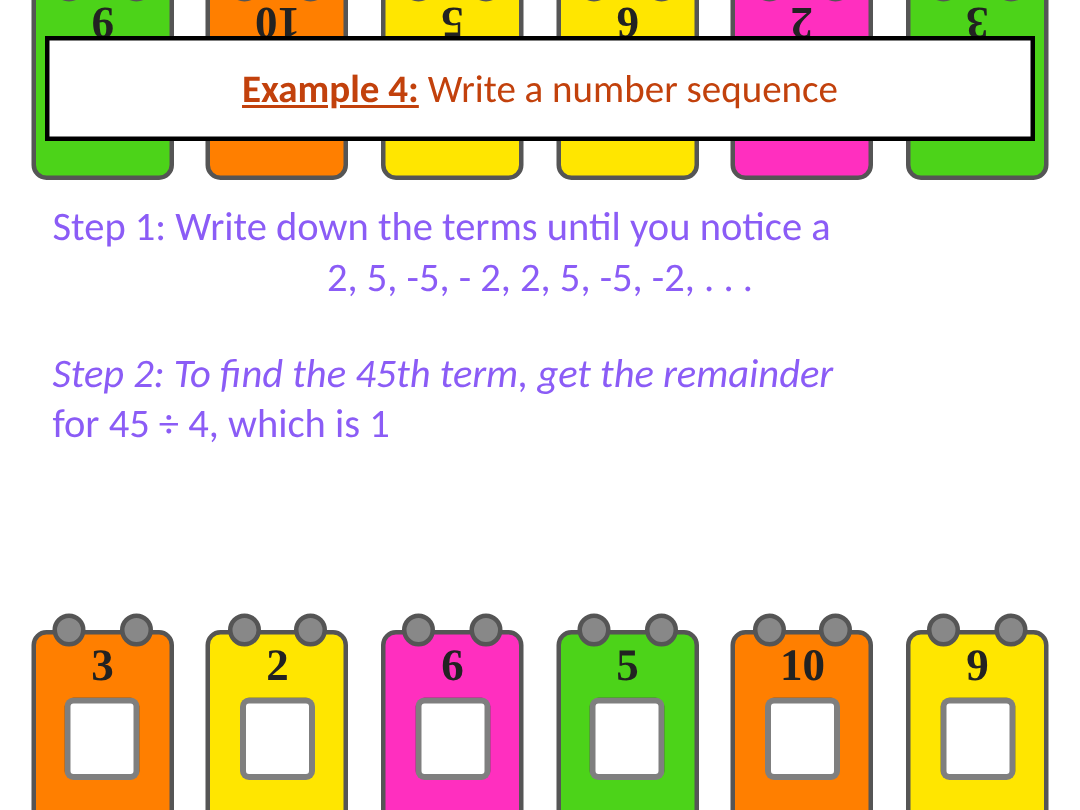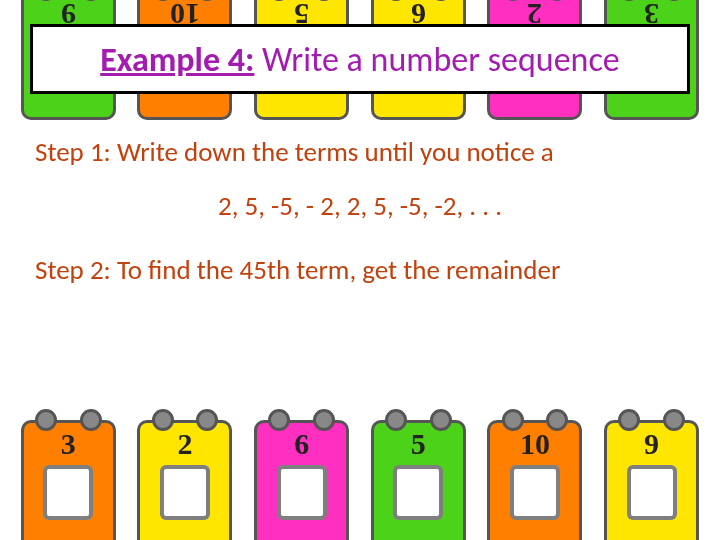--- a/index.html
+++ b/index.html
@@ -69,38 +69,38 @@
   .heading-box {
     position: absolute;
     top: 24px; left: 30px; right: 30px;
     height: 70px;
     background: #fff;
     border: 3px solid #000;
     display: flex; align-items: center; justify-content: center;
     z-index: 5;
   }
   .heading-box span {
-    font-size: 34px; color: #a21caf;
+    font-size: 26px; color: #c2410c;
   }
   .heading-box .ex { font-weight: bold; text-decoration: underline; }
 
   
   .body {
     position: absolute;
     top: 135px; left: 35px; right: 35px;
     z-index: 4;
     font-size: 27px;
     line-height: 1.25;
-    color: #c2410c;
+    color: #8b5cf6;
   }
   .body .step1a { display:block; }
   .body .step1b { display:block; }
-  .body .seq    { display:block; text-align:center; margin-top:20px; }
+  .body .seq    { display:block; text-align:center; margin-top:0; }
   .body .rep    { display:block; margin-top:4px; }
-  .body .step2a { display:block; margin-top:30px; }
+  .body .step2a { display:block; margin-top:30px;font-style:italic; }
   .body .step2b { display:block; }
 </style>
 </head>
 <body>
 
 <div class="toy-row top">
   <div class="toy">
       <div class="wheels">
         <span></span>
         <span></span>
@@ -204,13 +204,14 @@
 <div class="heading-box">
   <span>
     <span class="ex">Example 4:</span><span> Write a number sequence</span>
   </span>
 </div>
 
 <div class="body">
   <span class="step1a">Step 1: Write down the terms until you notice a</span>
   <span class="seq">2, 5, -5, - 2, 2, 5, -5, -2, . . .</span>
   <span class="step2a">Step 2: To find the 45th term, get the remainder</span>
+  <span class="step2b">for 45 ÷ 4, which is 1</span>
 </div>
 
 </body></html>

